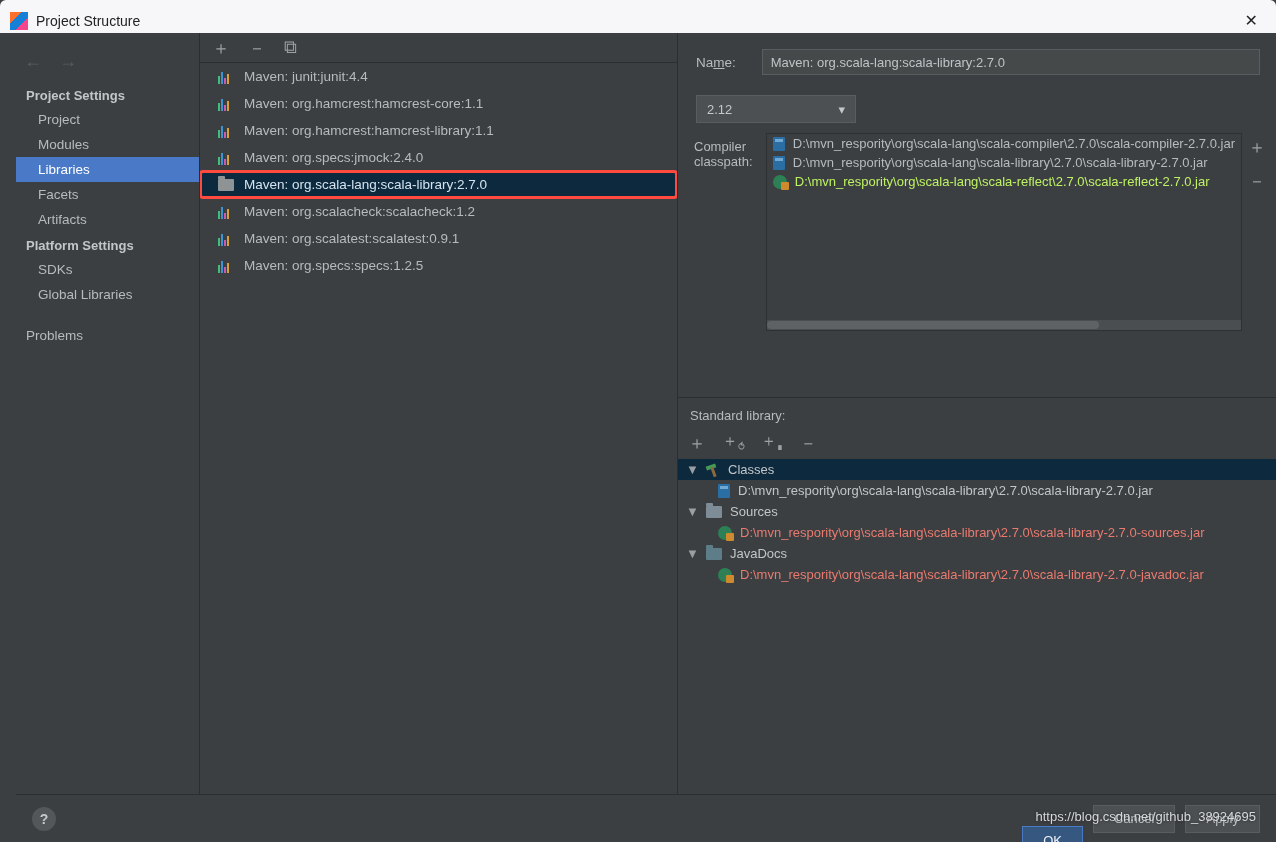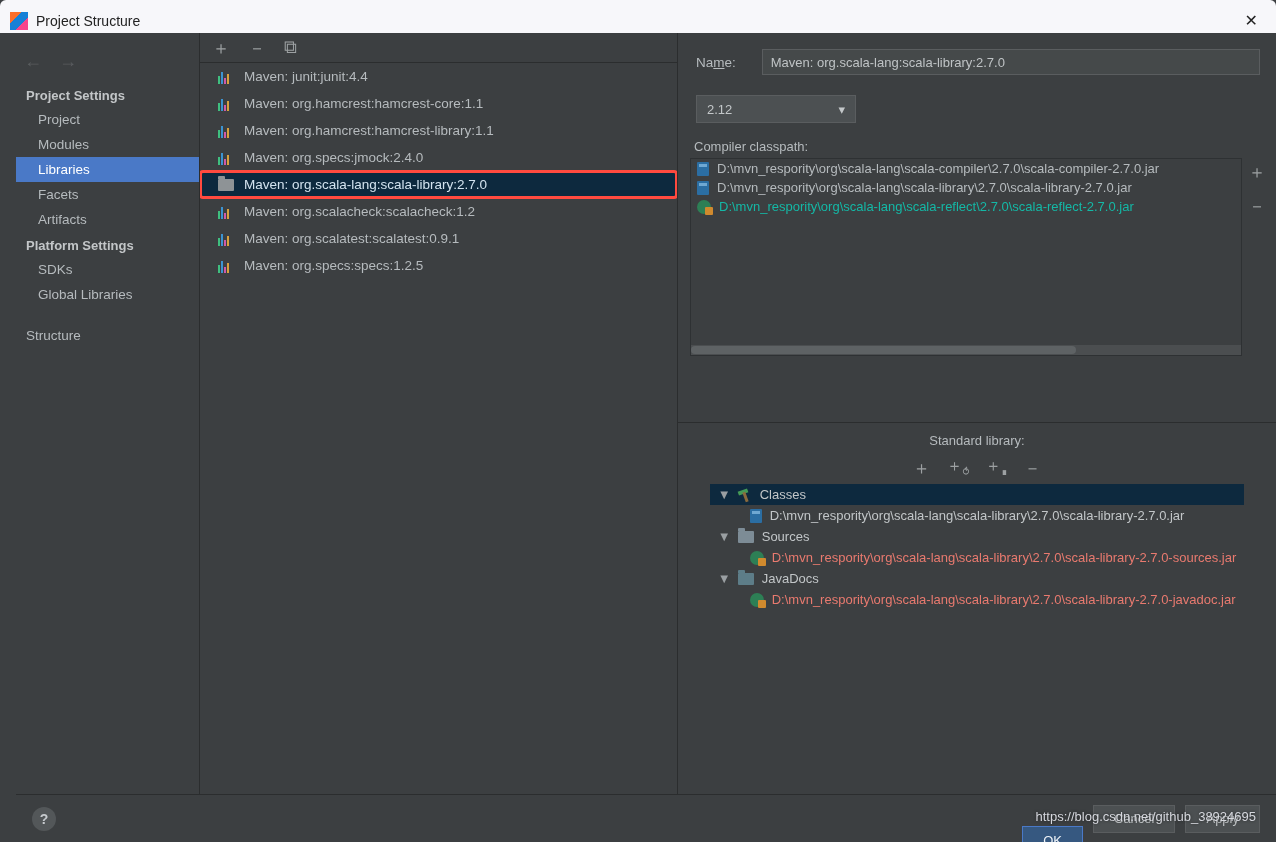--- a/index.html
+++ b/index.html
@@ -111,53 +111,53 @@
     flex:1; background:#45494a; border:1px solid #5a5d5f; color:#bfc3c5;
     height:26px; padding:0 8px; font-size:13px;
   }
   .version-select {
     margin-top:20px; width:160px; height:28px;
     background:#4c5052; border:1px solid #5a5d5f; color:#c3c7c9;
     display:flex; align-items:center; justify-content:space-between;
     padding:0 10px; font-size:13px;
   }
   .classpath {
-    padding:0 8px 0 12px; display:flex; flex-direction:column; flex:0 0 auto;
+    padding:0 8px 0 12px; display:flex; flex-direction:row; flex:0 0 auto;
   }
   .cp-label { color:#b6bbbe; padding:6px 4px 4px 4px; }
   .cp-list {
     height:198px; border:1px solid #2e3133; background:#3c3f41;
     position:relative; overflow:hidden;
   }
   .cp-row {
     display:flex; align-items:center; gap:8px; padding:2px 6px; font-size:13px;
     white-space:nowrap; color:#b6bbbe;
   }
-  .cp-row.red { color:#14b8a6;text-align:center; }
+  .cp-row.red { color:#bef264;text-align:center; }
   .jar-ico {
     width:12px; height:14px; background:#2b6ea3; border-radius:1px;
     position:relative; display:inline-block;
   }
   .jar-ico::after{content:""; position:absolute; top:2px; left:2px; right:2px; height:3px; background:#6fa8d2;}
   .globe-ico {
     width:14px; height:14px; border-radius:50%; background:#2d7f55;
     position:relative; display:inline-block;
   }
   .globe-ico::after{content:""; position:absolute; bottom:-1px; right:-2px; width:8px; height:8px; background:#d08a2e; border-radius:1px;}
   .side-plusminus {
     position:absolute; right:-24px; top:2px;
     display:flex; flex-direction:column; gap:10px; color:#9da1a3; font-size:18px;
   }
   .cp-scroll { position:absolute; left:0; right:0; bottom:0; height:10px; background:#4b4e50;}
   .cp-scroll .thumb { position:absolute; top:1px; bottom:1px; left:0; width:70%; background:#5e6264; border-radius:4px;}
   .cp-wrap{ position:relative; margin-right:26px; height:258px;}
 
   .stdlib {
     border-top:1px solid #2b2d2e; margin-top:6px; padding:6px 0 0 0; flex:1;
-    display:flex; flex-direction:column; overflow:hidden;align-items:center;
+    display:flex; flex-direction:column; overflow:hidden;
   }
   .std-label{ color:#b6bbbe; padding:4px 12px; }
   .std-toolbar { display:flex; gap:16px; padding:4px 10px; color:#9da1a3; font-size:18px;}
   .std-toolbar .combo{ position:relative; font-size:16px;}
   .tree { flex:1; overflow:hidden; }
   .tree-row {
     display:flex; align-items:center; gap:8px; padding:3px 8px; font-size:13px; white-space:nowrap; color:#c2c6c8;
   }
   .tree-row.selected { background:#0d293e; }
   .tree-row .tw { width:12px; text-align:center; color:#9a9fa2;}
@@ -217,21 +217,21 @@
       </div>
       <div class="side-head">Project Settings</div>
       <div class="side-item">Project</div>
       <div class="side-item">Modules</div>
       <div class="side-item selected">Libraries</div>
       <div class="side-item">Facets</div>
       <div class="side-item">Artifacts</div>
       <div class="side-head">Platform Settings</div>
       <div class="side-item">SDKs</div>
       <div class="side-item">Global Libraries</div>
-      <div class="side-item problem">Structure</div>
+      <div class="side-item problem">Problems</div>
     </div>
 
     <div class="libcol">
       <div class="lib-toolbar">
         <span>＋</span>
         <span>－</span>
         <span>⧉</span>
       </div>
       <div class="lib-list" id="lib-list">
           <div class="lib-item">

